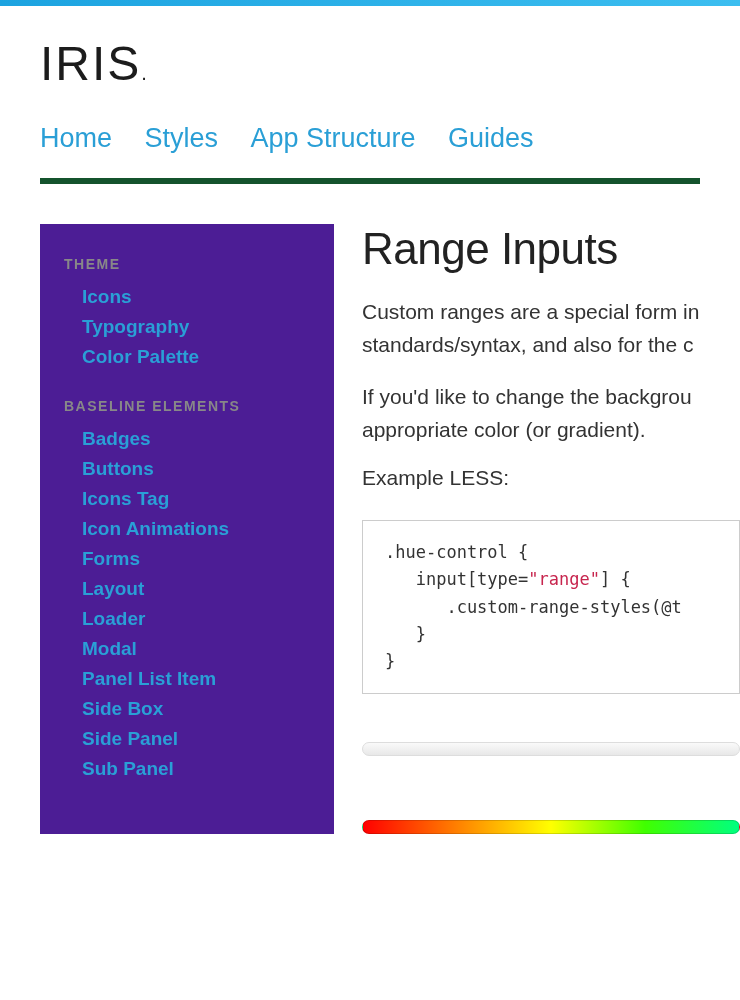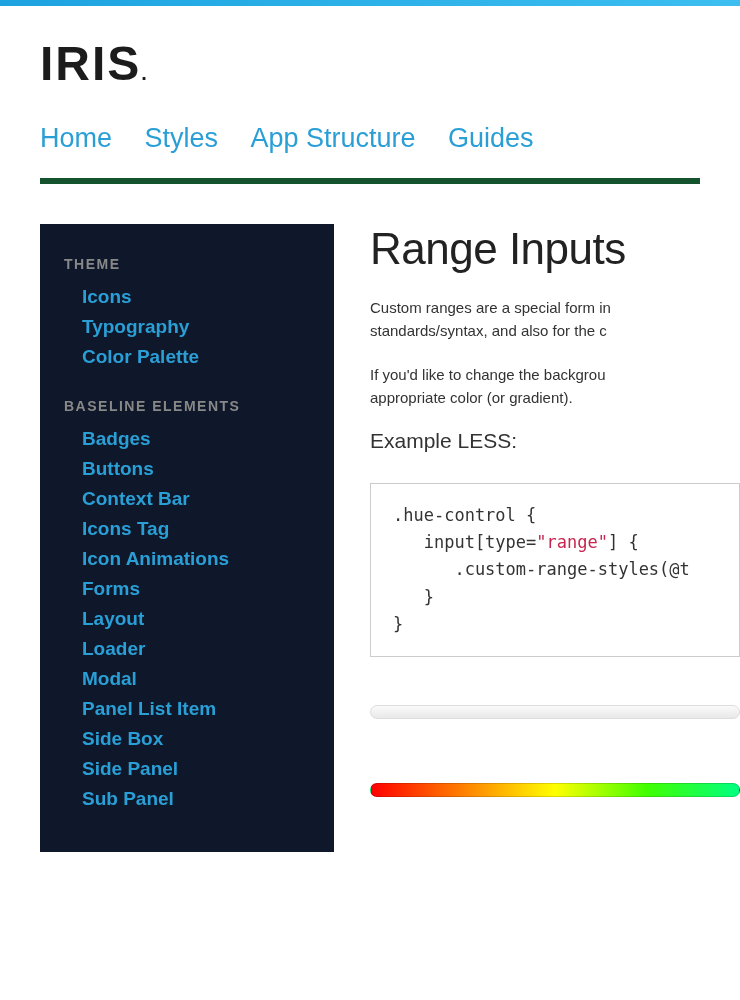--- a/index.html
+++ b/index.html
@@ -13,21 +13,21 @@
   .top-stripe {
     height: 6px;
     background: linear-gradient(90deg, #1ca3e0, #3cbef0);
   }
   .header-area {
     padding: 30px 40px 0 40px;
   }
   .logo {
     font-family: "Avenir Next", "Helvetica Neue", sans-serif;
     font-size: 48px;
-    font-weight: 700;
+    font-weight: 400;
     letter-spacing: 2px;
     color: #1c1c1c;
   }
   .logo .dot { font-size: 20px; vertical-align: baseline; }
   .nav {
     margin-top: 32px;
     padding-bottom: 24px;
     border-bottom: 6px solid #14532d;
   }
   .nav-link {
@@ -37,21 +37,21 @@
     font-weight: 300;
     color: #2a9fd6;
     text-decoration: none;
   }
   .content-row {
     display: flex;
     padding: 40px 0 0 40px;
   }
   .sidebar {
     width: 294px;
-    background: #0f172a;
+    background: #4c1d95;
     padding: 32px 24px 12px 24px;
     flex-shrink: 0;
   }
   .side-heading {
     font-size: 14px;
     font-weight: 600;
     color: #888;
     letter-spacing: 1.5px;
     margin-bottom: 14px;
     text-transform: uppercase;
@@ -64,33 +64,33 @@
   .side-list li {
     margin-bottom: 8px;
   }
   .side-list a {
     color: #2a9fd6;
     text-decoration: none;
     font-size: 19px;
     font-weight: 700;
   }
   .main {
-    padding-left: 36px;
+    padding-left: 28px;
     flex: 1;
     min-width: 0;
   }
   .page-title {
     font-size: 44px;
     font-weight: 500;
     color: #222;
     margin-bottom: 22px;
     letter-spacing: -0.5px;
   }
   .body-text {
-    font-size: 15px;
+    font-size: 21px;
     font-weight: 300;
     color: #333;
     line-height: 1.55;
     margin-bottom: 20px;
     white-space: nowrap;
     overflow: hidden;
   }
   .body-text .line { display: block; }
   .example-label {
     font-size: 21px;
@@ -151,21 +151,20 @@
         <li><a href="#">Icons</a></li>
         <li><a href="#">Typography</a></li>
         <li><a href="#">Color Palette</a></li>
       </ul>
     </div>
     <div>
       <div class="side-heading">BASELINE ELEMENTS</div>
       <ul class="side-list">
         <li><a href="#">Badges</a></li>
         <li><a href="#">Buttons</a></li>
-        <li><a href="#">Context Bar</a></li>
         <li><a href="#">Icons Tag</a></li>
         <li><a href="#">Icon Animations</a></li>
         <li><a href="#">Forms</a></li>
         <li><a href="#">Layout</a></li>
         <li><a href="#">Loader</a></li>
         <li><a href="#">Modal</a></li>
         <li><a href="#">Panel List Item</a></li>
         <li><a href="#">Side Box</a></li>
         <li><a href="#">Side Panel</a></li>
         <li><a href="#">Sub Panel</a></li>

